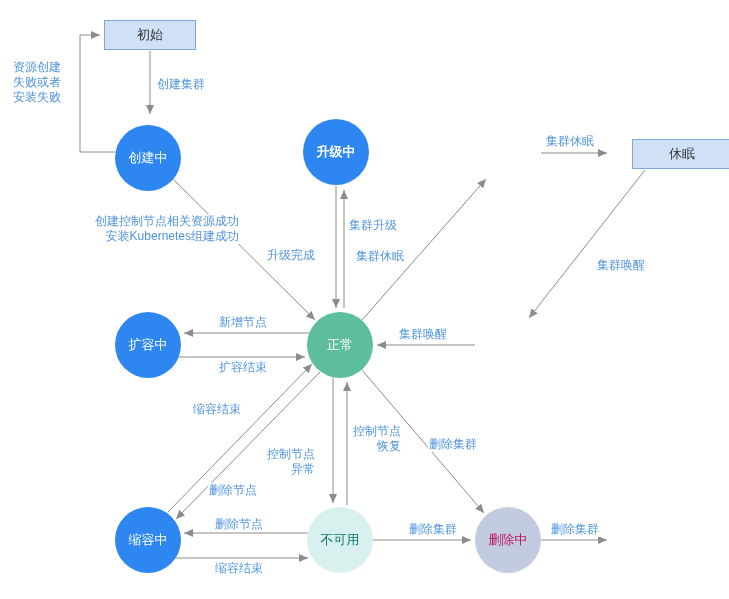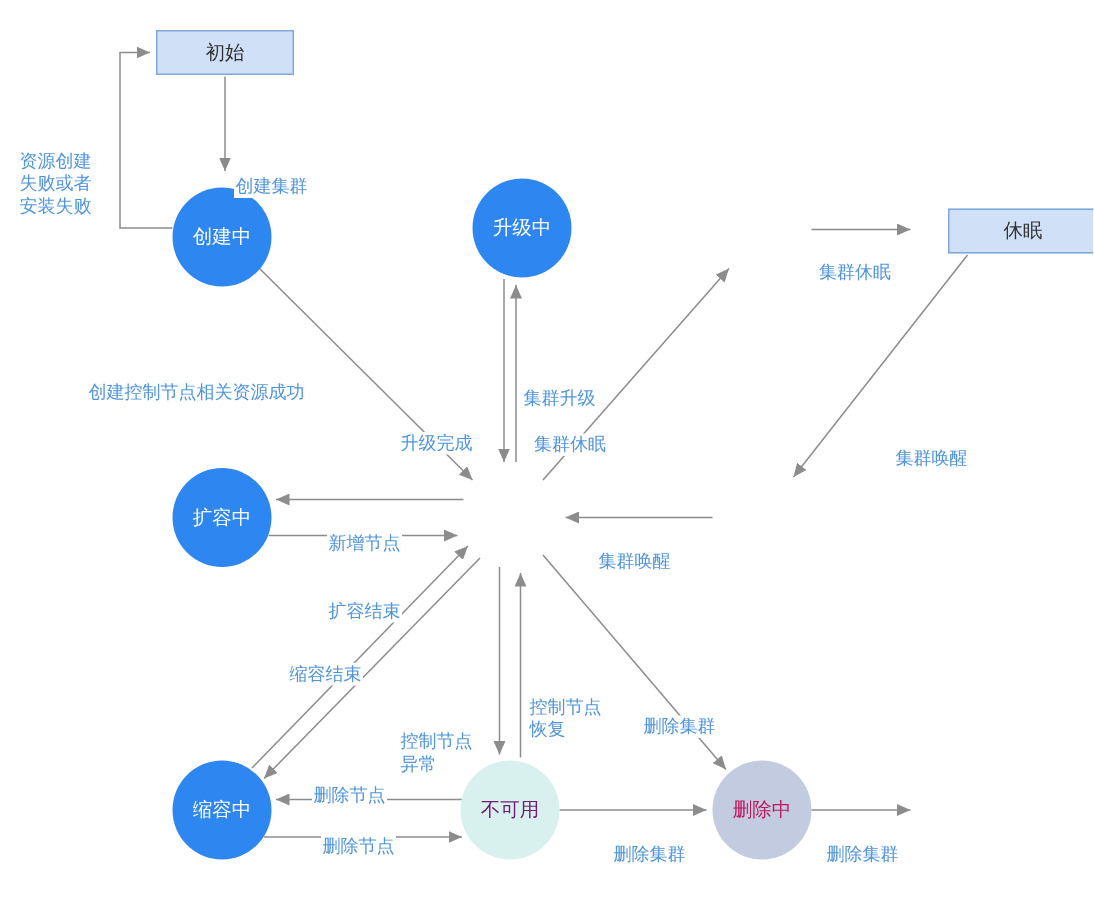--- a/index.html
+++ b/index.html
@@ -4,26 +4,26 @@
 <style>
   * { margin:0; padding:0; box-sizing:border-box; }
   html,body { background:#fff; }
   body { font-family:"Liberation Sans", sans-serif; }
   .canvas { position:relative; width:729px; height:599px; background:#ffffff; overflow:hidden;border-radius:18px; }
   .canvas > svg { position:absolute; left:0; top:0; }
   .node { position:absolute; display:flex; align-items:center; justify-content:center; font-size:13px; z-index:2; }
   .circle { width:66px; height:66px; border-radius:50%; color:#ffffff; }
   .blue { background:#2E86F0; }
   .green { background:#5CBE9B; }
-  .pale { background:#D9F1EE; color:#701a75; }
+  .pale { background:#D9F1EE; color:#0f766e; }
   .grayblue { background:#C2CBE0; color:#be185d; }
   .rect { height:30px; background:#CFE0F7; border:1px solid #7FA8DC; color:#333333; }
   .rect.white { background:#ffffff; }
-  .elabel { position:absolute; font-size:12px; line-height:15px; color:#4F94DD; background:#ffffff; padding:0 1px; white-space:nowrap; z-index:3;margin-top:40px; }
-  .elabel.center { text-align:left; }
+  .elabel { position:absolute; font-size:12px; line-height:15px; color:#4F94DD; background:#ffffff; padding:0 1px; white-space:nowrap; z-index:3; }
+  .elabel.center { text-align:right; }
 </style>
 </head>
 <body>
 
 <div class="canvas">
 
   <svg width="729" height="599" viewBox="0 0 729 599">
     <defs>
       <marker id="arrow" markerUnits="userSpaceOnUse" markerWidth="10" markerHeight="8" refX="9" refY="4" orient="auto">
         <path d="M0,0 L9,4 L0,8 Z" fill="#8C8C8C"></path>
@@ -52,28 +52,31 @@
       <line x1="541" y1="540" x2="607" y2="540" marker-end="url(#arrow)"></line>
     </g>
   </svg>
 
   <div class="node rect" style="left:104px;top:20px;width:92px;">
     <span>初始</span>
   </div>
   <div class="node circle blue" style="left:115px;top:125px;">
     <span>创建中</span>
   </div>
-  <div class="node circle blue" style="left:315px;top:119px;">
+  <div class="node circle blue" style="left:303px;top:119px;font-weight:bold;">
     <span>升级中</span>
   </div>
   <div class="node rect" style="left:632px;top:139px;width:100px;">
     <span>休眠</span>
   </div>
   <div class="node circle blue" style="left:115px;top:312px;">
     <span>扩容中</span>
+  </div>
+  <div class="node circle green" style="left:307px;top:312px;">
+    <span>正常</span>
   </div>
   <div class="node circle blue" style="left:115px;top:507px;">
     <span>缩容中</span>
   </div>
   <div class="node circle pale" style="left:307px;top:507px;">
     <span>不可用</span>
   </div>
   <div class="node circle grayblue" style="left:475px;top:507px;">
     <span>删除中</span>
   </div>
@@ -81,20 +84,21 @@
   <div class="elabel" style="left:156px;top:77px;">创建集群</div>
 
   <div class="elabel" style="left:12px;top:60px;">
     <div>资源创建</div>
     <div>失败或者</div>
     <div>安装失败</div>
   </div>
 
   <div class="elabel center" style="left:58px;top:214px;width:182px;">
     <div>创建控制节点相关资源成功</div>
+    <div>安装Kubernetes组建成功</div>
   </div>
 
   <div class="elabel" style="left:348px;top:218px;">集群升级</div>
   <div class="elabel" style="left:266px;top:248px;">升级完成</div>
   <div class="elabel" style="left:355px;top:249px;">集群休眠</div>
   <div class="elabel" style="left:545px;top:134px;">集群休眠</div>
   <div class="elabel" style="left:596px;top:258px;">集群唤醒</div>
   <div class="elabel" style="left:398px;top:327px;">集群唤醒</div>
 
   <div class="elabel" style="left:218px;top:315px;">新增节点</div>

